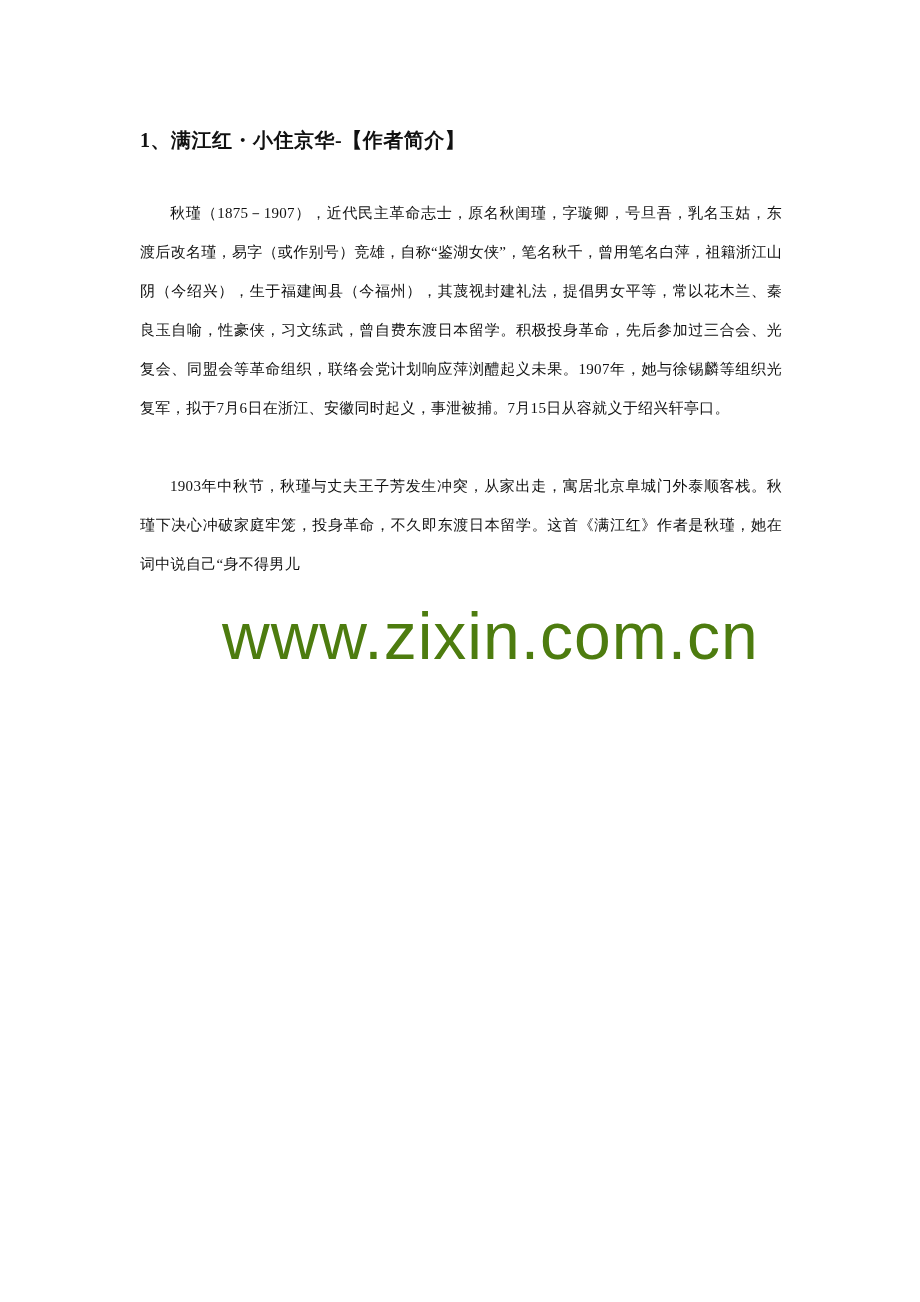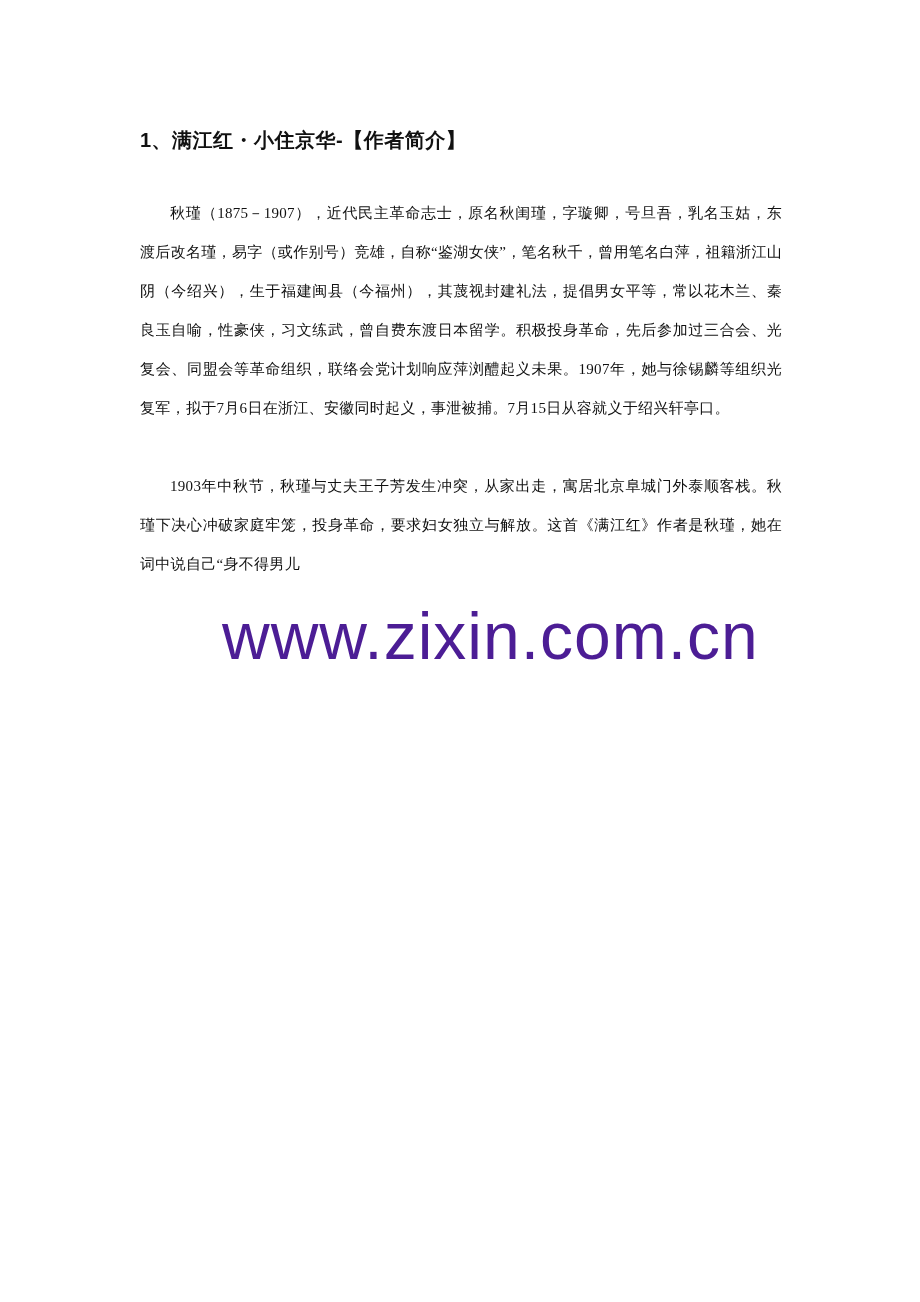--- a/index.html
+++ b/index.html
@@ -15,21 +15,21 @@
       font-family: "Liberation Serif", "DejaVu Serif", serif;
       color: #111111;
     }
     .page {
       position: absolute;
       left: 140px;
       top: 124px;
       width: 642px;
     }
     .title {
-      font-family: Liberation Sans, sans-serif;
+      font-family: Liberation Serif, serif;
       font-weight: bold;
       font-size: 20px;
       line-height: 32px;
       margin: 0 0 38px 0;
       letter-spacing: 0.5px;
     }
     .para {
       font-size: 15px;
       line-height: 39px;
       margin: 0 0 39px 0;
@@ -38,30 +38,30 @@
       text-justify: inter-character;
       letter-spacing: 0.3px;
     }
     .watermark {
       position: absolute;
       left: 222px;
       top: 603px;
       font-family: "Liberation Sans", "DejaVu Sans", sans-serif;
       font-size: 66px;
       line-height: 66px;
-      color: #4c1d95;
+      color: #4d7c0f;
       letter-spacing: 1px;
       z-index: 0;
       white-space: nowrap;
       pointer-events: none;
     }
     .page { z-index: 1; }
   </style>
 </head>
 <body>
 
 <div class="watermark">www.zixin.com.cn</div>
 
 <div class="page">
   <h1 class="title">1、满江红・小住京华-【作者简介】</h1>
   <p class="para">秋瑾（1875－1907），近代民主革命志士，原名秋闺瑾，字璇卿，号旦吾，乳名玉姑，东渡后改名瑾，易字（或作别号）竞雄，自称“鉴湖女侠”，笔名秋千，曾用笔名白萍，祖籍浙江山阴（今绍兴），生于福建闽县（今福州），其蔑视封建礼法，提倡男女平等，常以花木兰、秦良玉自喻，性豪侠，习文练武，曾自费东渡日本留学。积极投身革命，先后参加过三合会、光复会、同盟会等革命组织，联络会党计划响应萍浏醴起义未果。1907年，她与徐锡麟等组织光复军，拟于7月6日在浙江、安徽同时起义，事泄被捕。7月15日从容就义于绍兴轩亭口。</p>
-  <p class="para">1903年中秋节，秋瑾与丈夫王子芳发生冲突，从家出走，寓居北京阜城门外泰顺客栈。秋瑾下决心冲破家庭牢笼，投身革命，要求妇女独立与解放。这首《满江红》作者是秋瑾，她在词中说自己“身不得男儿</p>
+  <p class="para">1903年中秋节，秋瑾与丈夫王子芳发生冲突，从家出走，寓居北京阜城门外泰顺客栈。秋瑾下决心冲破家庭牢笼，投身革命，不久即东渡日本留学。这首《满江红》作者是秋瑾，她在词中说自己“身不得男儿</p>
 </div>
 
 </body></html>

